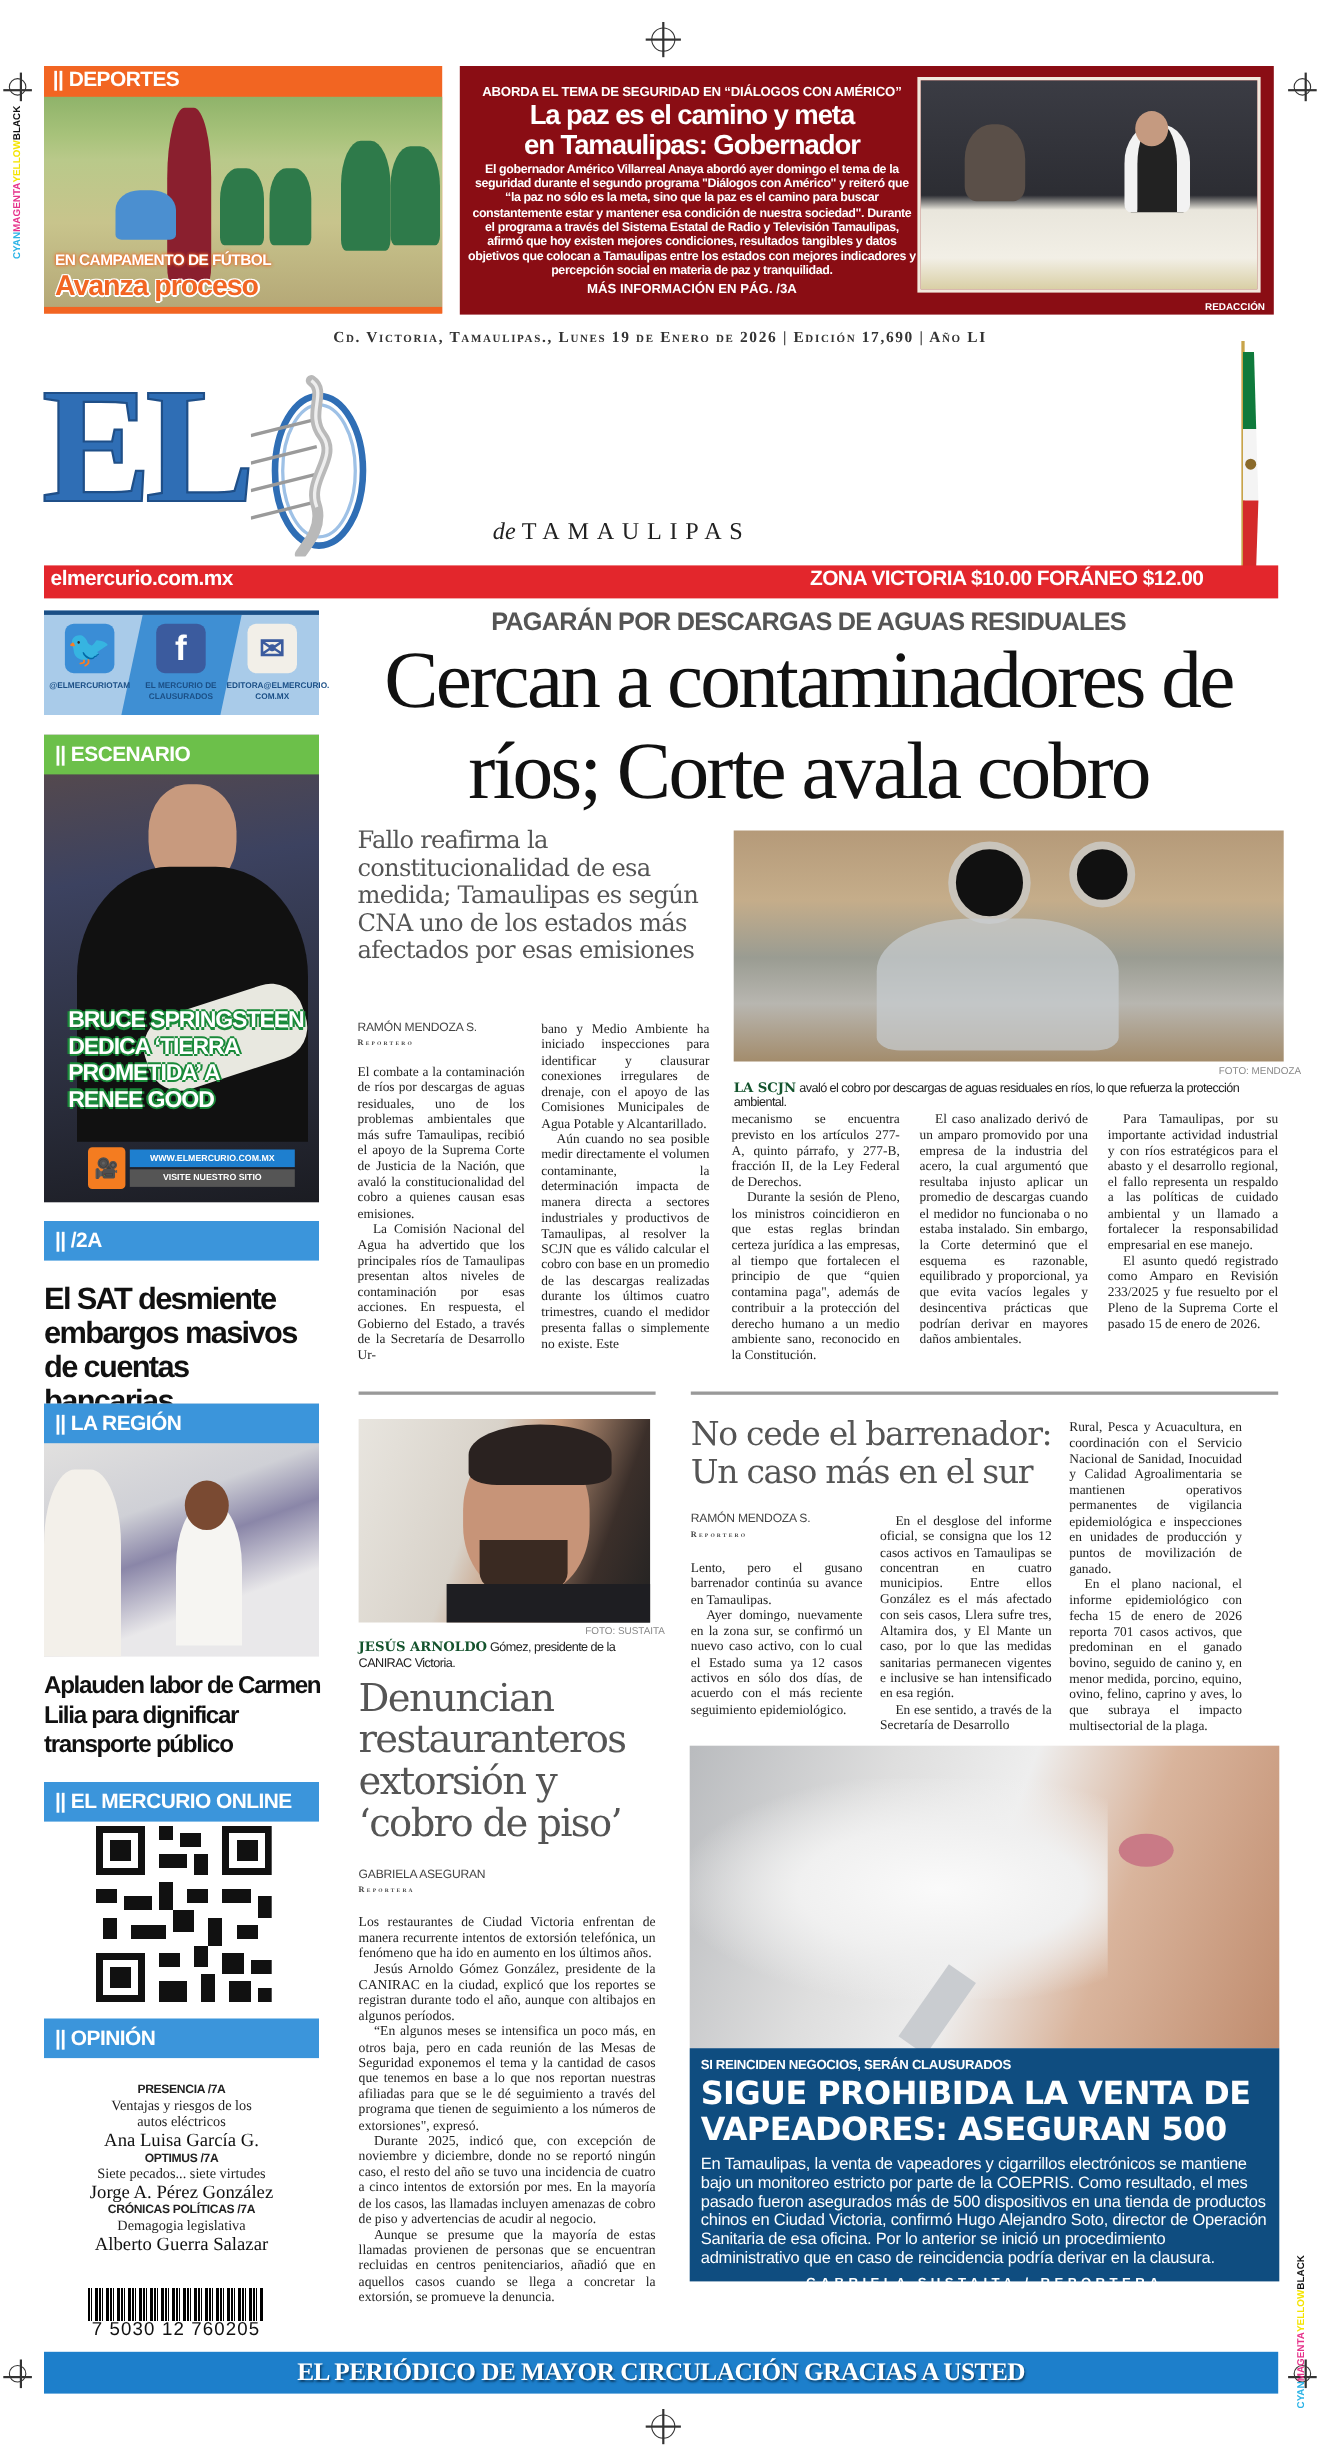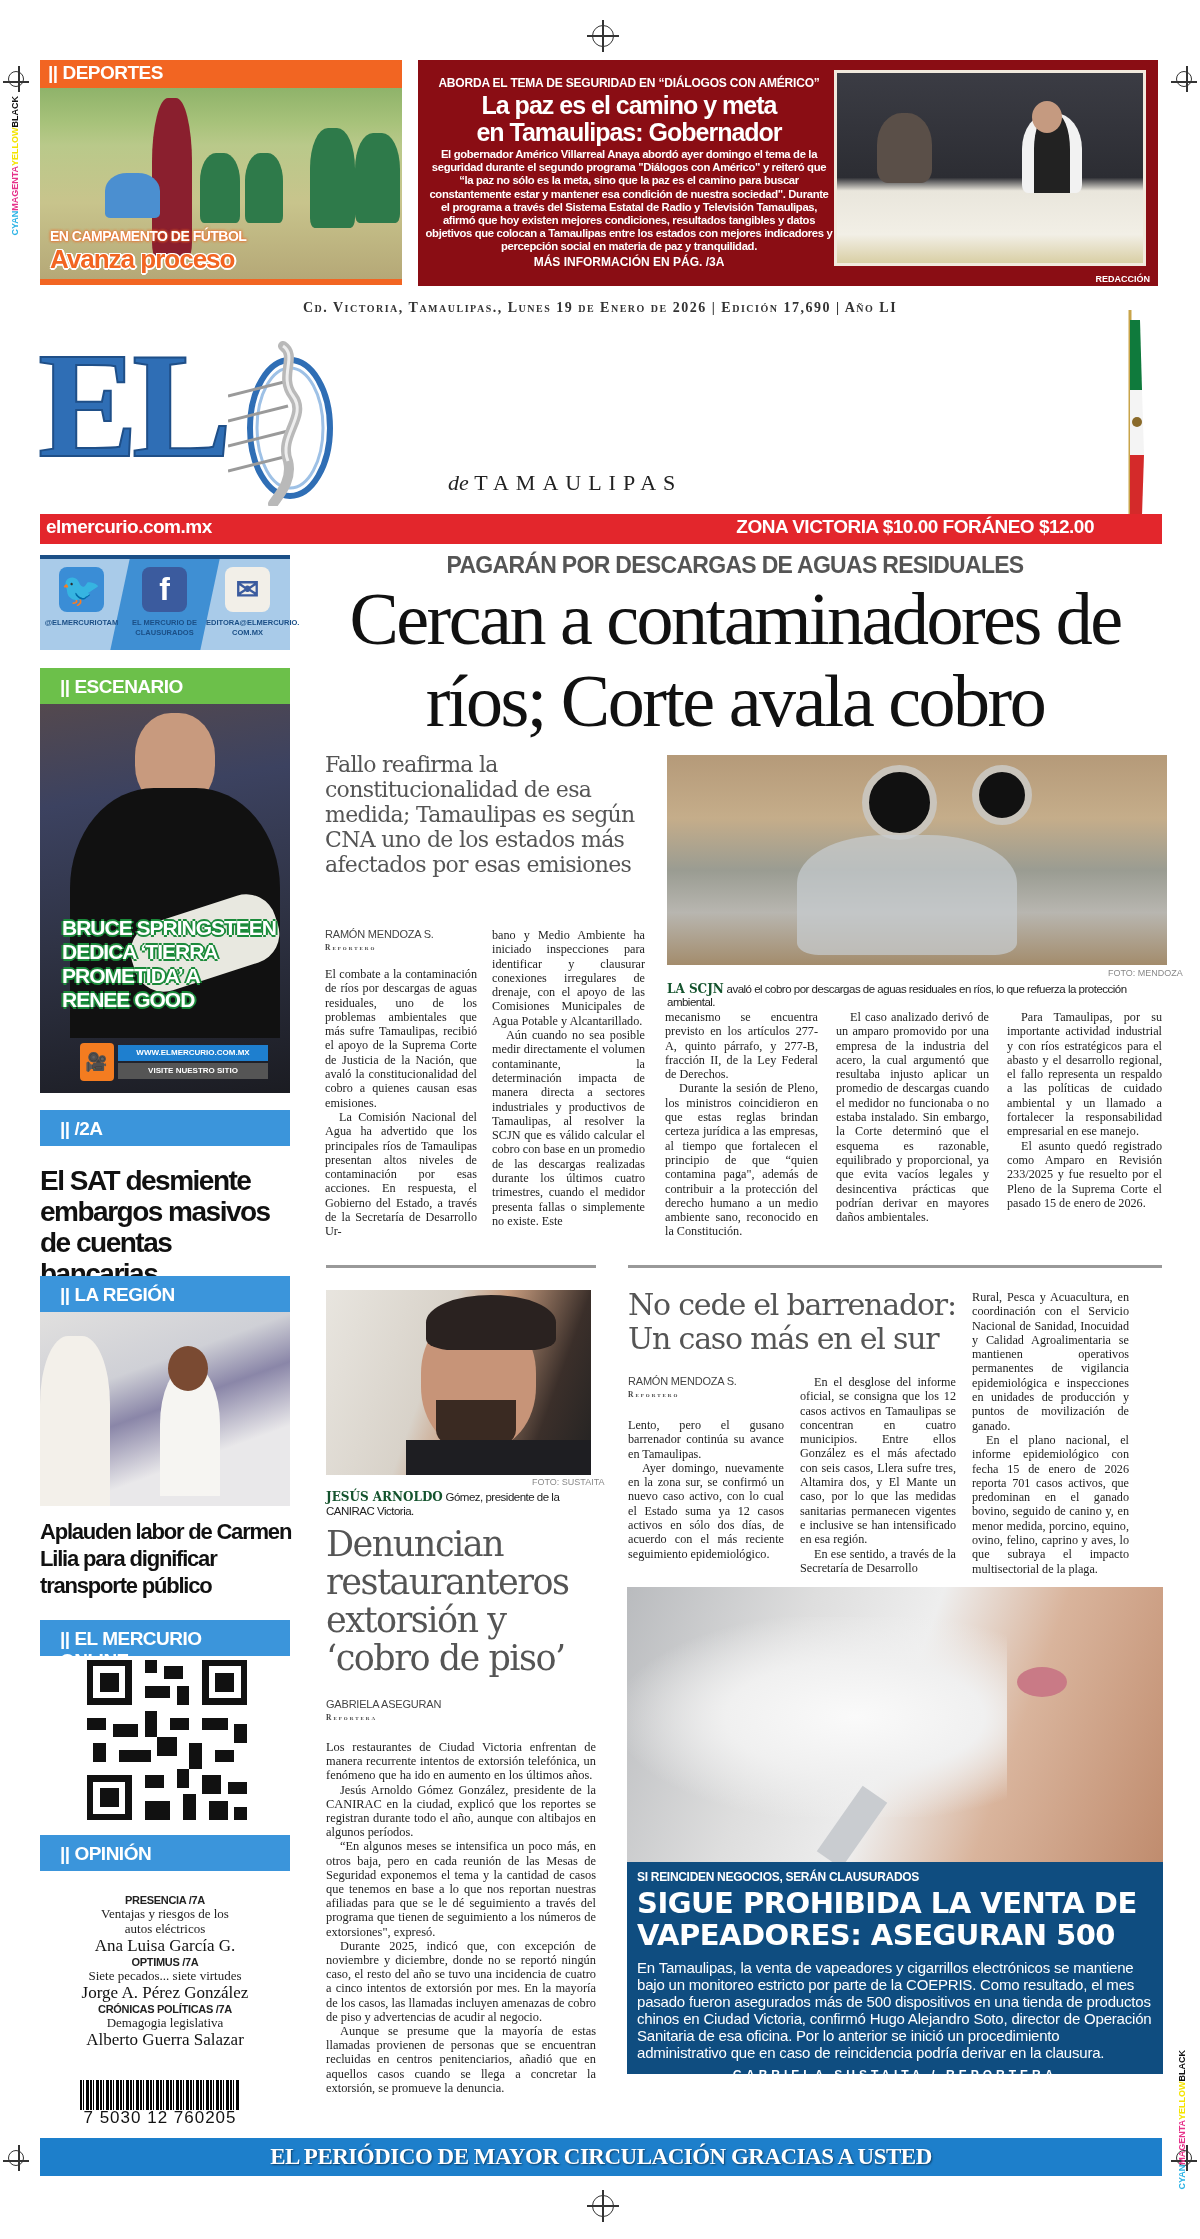--- a/index.html
+++ b/index.html
@@ -41,21 +41,21 @@
 .redbar .l{position:absolute;left:6px;top:2px;font:700 19px "Liberation Sans",sans-serif;letter-spacing:-.5px}
 .redbar .r{position:absolute;right:68px;top:2px;font:700 19px "Liberation Sans",sans-serif;letter-spacing:-.5px}
 
 
 .social{left:40px;top:555px;width:250px;height:95px;background:#a9cbe9;border-top:4px solid #1b4f86}
 .social .mid{position:absolute;left:80px;top:0;width:90px;height:91px;background:#3f8fd3;transform:skewX(-12deg)}
 .social .it{position:absolute;top:8px;width:83px;text-align:center}
 .social .ic{width:45px;height:45px;margin:0 auto;border-radius:8px;display:flex;align-items:center;justify-content:center;font:700 32px "Liberation Sans",sans-serif;color:#fff}
 .social .lbl{font:700 7.5px "Liberation Sans",sans-serif;color:#1b4f86;margin-top:6px;line-height:10px}
 
-.secbar{position:absolute;height:36px;color:#fff;font:700 19px "Liberation Sans",sans-serif;padding:8px 20px;letter-spacing:-.5px}
+.secbar{position:absolute;height:36px;color:#fff;font:700 19px "Liberation Sans",sans-serif;padding:8px 10px;letter-spacing:-.5px}
 .esc{left:40px;top:668px;width:250px;height:425px;background:linear-gradient(170deg,#5c4b48 0%,#3c4260 30%,#2f3345 60%,#1b1c22 100%)}
 .esc .face{position:absolute;left:95px;top:45px;width:80px;height:95px;background:#c89a7e;border-radius:45%}
 .esc .jacket{position:absolute;left:30px;top:120px;width:210px;height:250px;background:#111;border-radius:40% 40% 0 0}
 .esc .guitar{position:absolute;left:90px;top:240px;width:150px;height:70px;background:#e8e8e0;border-radius:30px;transform:rotate(-18deg)}
 .esc .ttl{position:absolute;right:14px;top:248px;text-align:left;font:700 21px/24px "Liberation Sans",sans-serif;color:#fff;letter-spacing:-1px;text-shadow:2px 0 #1a8a3a,-2px 0 #1a8a3a,0 2px #1a8a3a,0 -2px #1a8a3a}
 .esc .web{position:absolute;left:40px;bottom:12px;width:200px;height:38px}
 .esc .cam{position:absolute;left:0;top:0;width:34px;height:38px;background:#f47c20;border-radius:4px;color:#fff;font-size:18px;text-align:center;line-height:38px}
 .esc .url{position:absolute;left:38px;top:2px;width:150px;height:16px;background:#1e7fcf;color:#fff;font:700 8px/16px "Liberation Sans",sans-serif;text-align:center}
 .esc .vis{position:absolute;left:38px;top:20px;width:150px;height:16px;background:#555;color:#fff;font:700 8px/16px "Liberation Sans",sans-serif;text-align:center}
 

